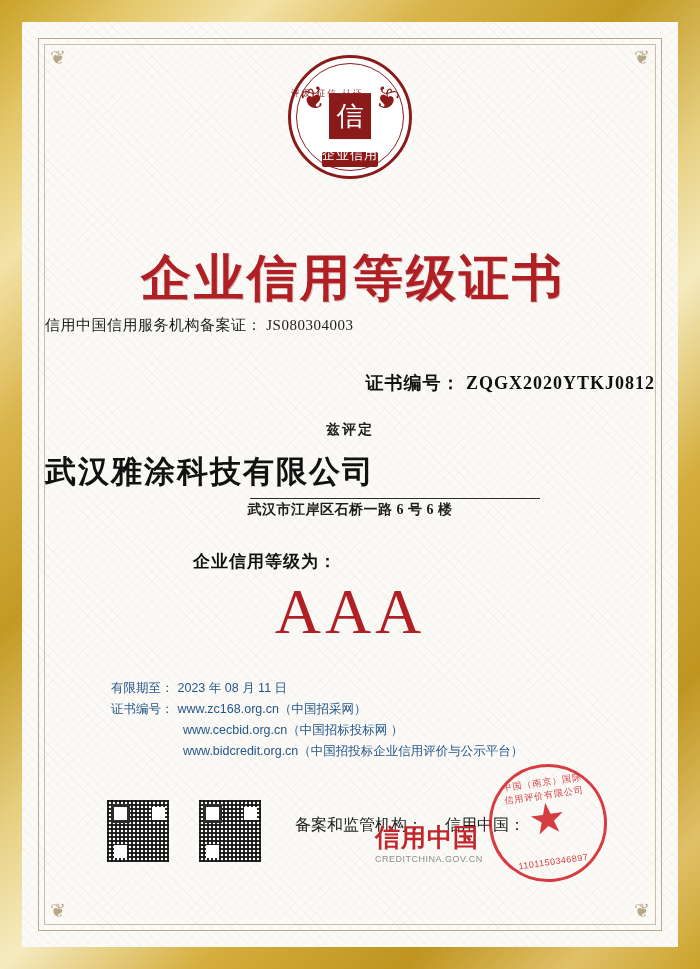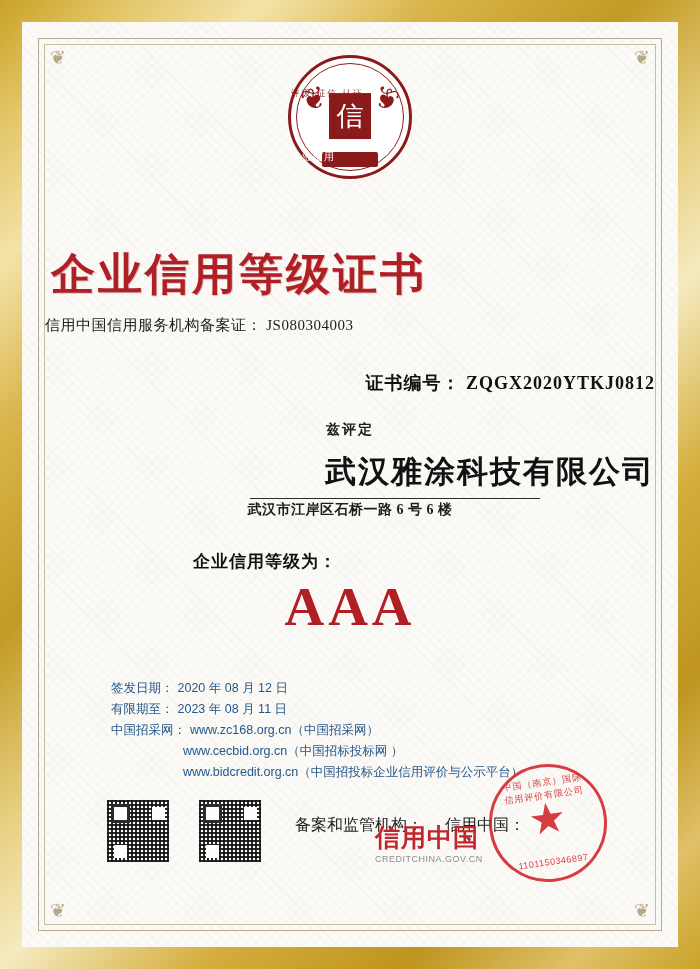--- a/index.html
+++ b/index.html
@@ -110,21 +110,22 @@
     font-size: 8.5px;
     letter-spacing: 2px;
     color: #8b1a1a;
     font-family: "Liberation Sans", sans-serif;
     margin-top: 17px;
   }
   .emblem-bottom-text {
     position: absolute;
     bottom: 12px;
     left: 0; right: 0;
-    font-size: 10px;
+    text-align: center;
+    font-size: 13px;
     letter-spacing: 1px;
     color: #ffffff;
     font-family: "Liberation Sans", sans-serif;
   }
   .emblem-bottom-bar {
     position: absolute;
     bottom: 9px;
     left: 50%;
     transform: translateX(-50%);
     width: 56px;
@@ -154,22 +155,22 @@
     line-height: 1;
   }
   .wheat.left  { left: 10px;  transform: rotate(-18deg); }
   .wheat.right { right: 10px; transform: rotate(18deg) scaleX(-1); }
 
   
   .main-title {
     position: absolute;
     top: 200px;
     left: 6px; right: 0;
-    text-align: left;
-    font-size: 44px;
+    text-align: center;
+    font-size: 50px;
     font-weight: bold;
     color: #b01f24;
     letter-spacing: 3px;
     font-family: "Liberation Serif", serif;
     text-shadow: 1px 1px 0 rgba(120,10,15,0.25);
   }
   .subtitle {
     position: absolute;
     top: 271px;
     left: 0; right: 0;
@@ -196,21 +197,21 @@
     font-size: 14px;
     font-weight: bold;
     color: #1d1d1d;
     letter-spacing: 2px;
     font-family: Liberation Mono, monospace;
   }
   .company-name {
     position: absolute;
     top: 406px;
     left: 0; right: 0;
-    text-align: right;
+    text-align: left;
     font-size: 31px;
     font-weight: bold;
     color: #111111;
     letter-spacing: 2px;
   }
   .company-addr {
     position: absolute;
     top: 456px;
     left: 0; right: 0;
     text-align: center;
@@ -233,22 +234,22 @@
     font-size: 17px;
     font-weight: bold;
     color: #111111;
     letter-spacing: 1px;
   }
   .grade-value {
     position: absolute;
     top: 530px;
     left: 0; right: 0;
     text-align: center;
-    font-size: 55px;
-    font-weight: bold;
+    font-size: 64px;
+    font-weight: normal;
     color: #b01f24;
     letter-spacing: 4px;
     font-family: "Liberation Serif", serif;
   }
 
   
   .details {
     position: absolute;
     top: 633px;
     left: 66px;
@@ -400,27 +401,24 @@
         <div class="hereby">兹评定</div>
         <div class="company-name">武汉雅涂科技有限公司</div>
         <div class="addr-rule"></div>
         <div class="company-addr">武汉市江岸区石桥一路 6 号 6 楼</div>
 
         <div class="grade-label">企业信用等级为：</div>
         <div class="grade-value">AAA</div>
 
         <div class="details">
           <div class="detail-row">
-            <span class="lbl">签发日期：</span><span class="val">2020 年 08 月 12 日</span>
-          </div>
-          <div class="detail-row">
             <span class="lbl">有限期至：</span><span class="val">2023 年 08 月 11 日</span>
           </div>
           <div class="detail-row">
-            <span class="lbl">中国招采网：</span><span class="val url-first">www.zc168.org.cn（中国招采网）</span>
+            <span class="lbl">证书编号：</span><span class="val url-first">www.zc168.org.cn（中国招采网）</span>
           </div>
           <div class="detail-row url-block">
             <span class="val">www.cecbid.org.cn（中国招标投标网 ）</span>
           </div>
           <div class="detail-row url-block">
             <span class="val">www.bidcredit.org.cn（中国招投标企业信用评价与公示平台）</span>
           </div>
         </div>
 
         <div class="qr one"></div>

